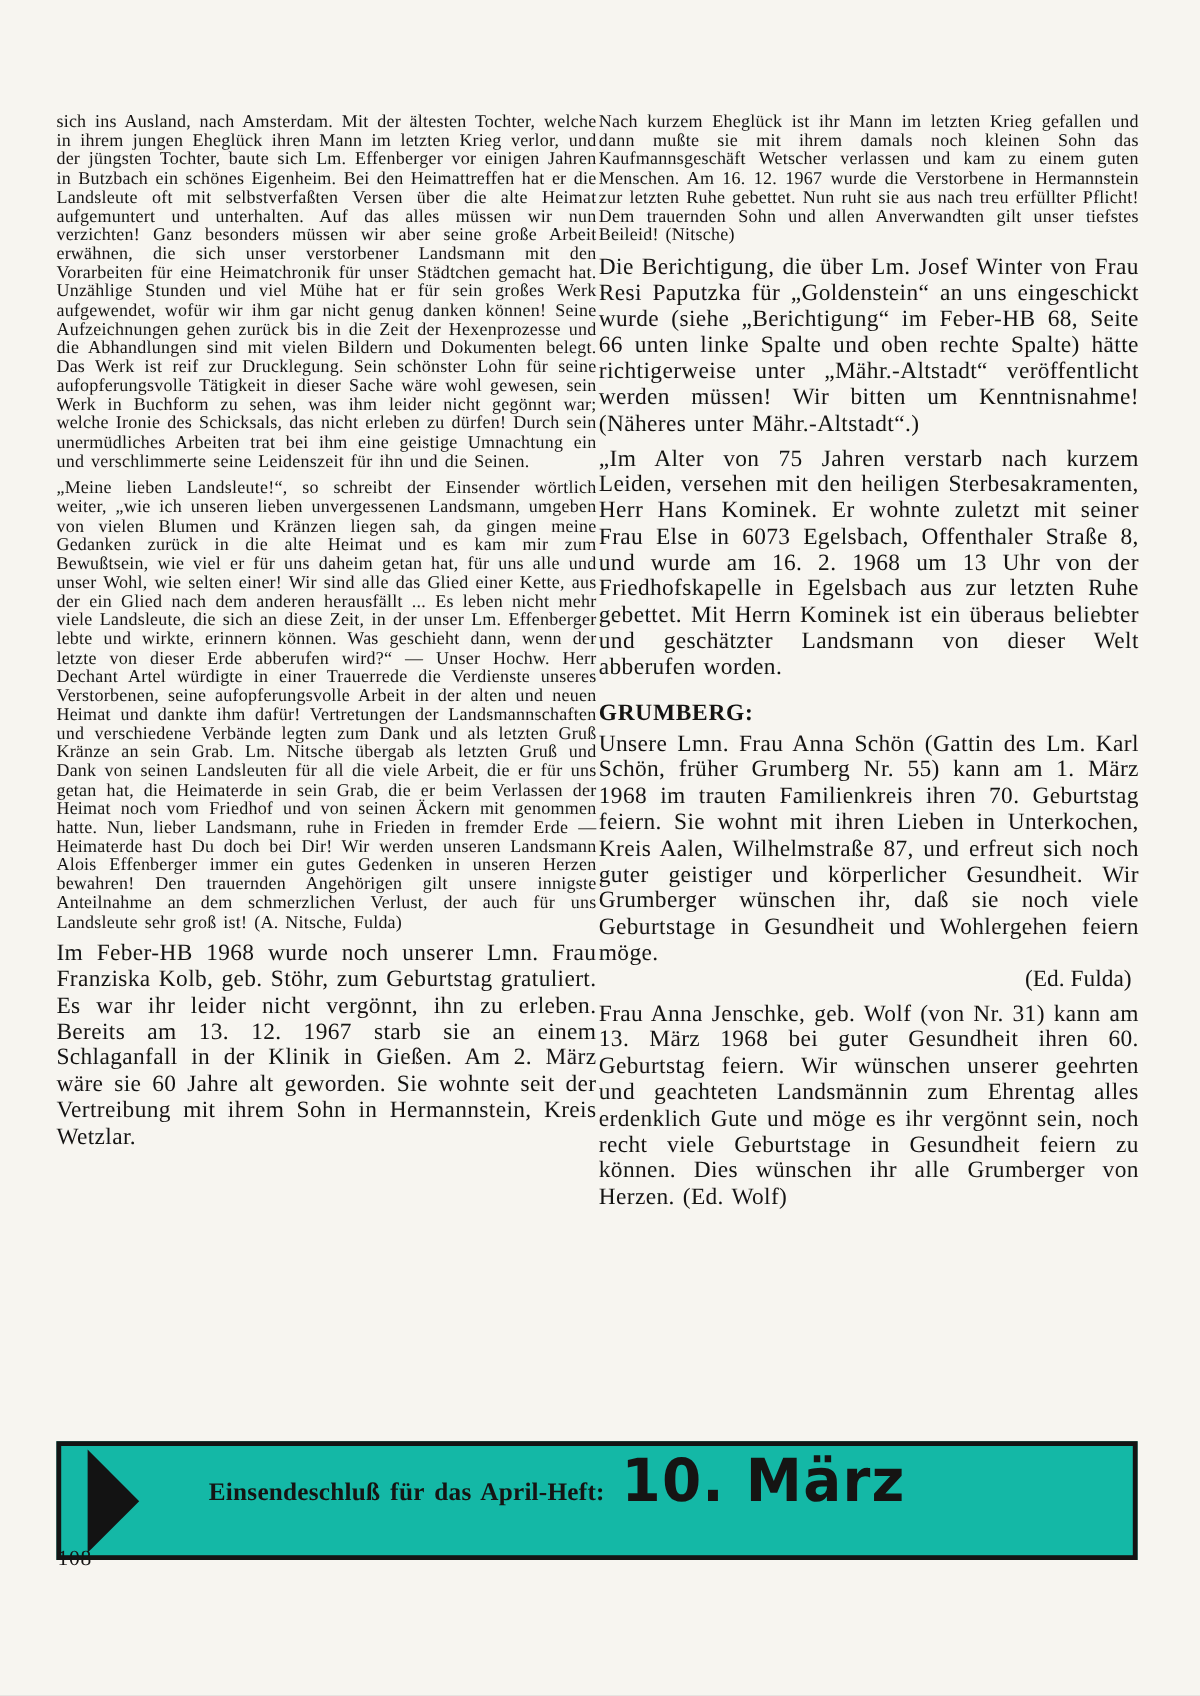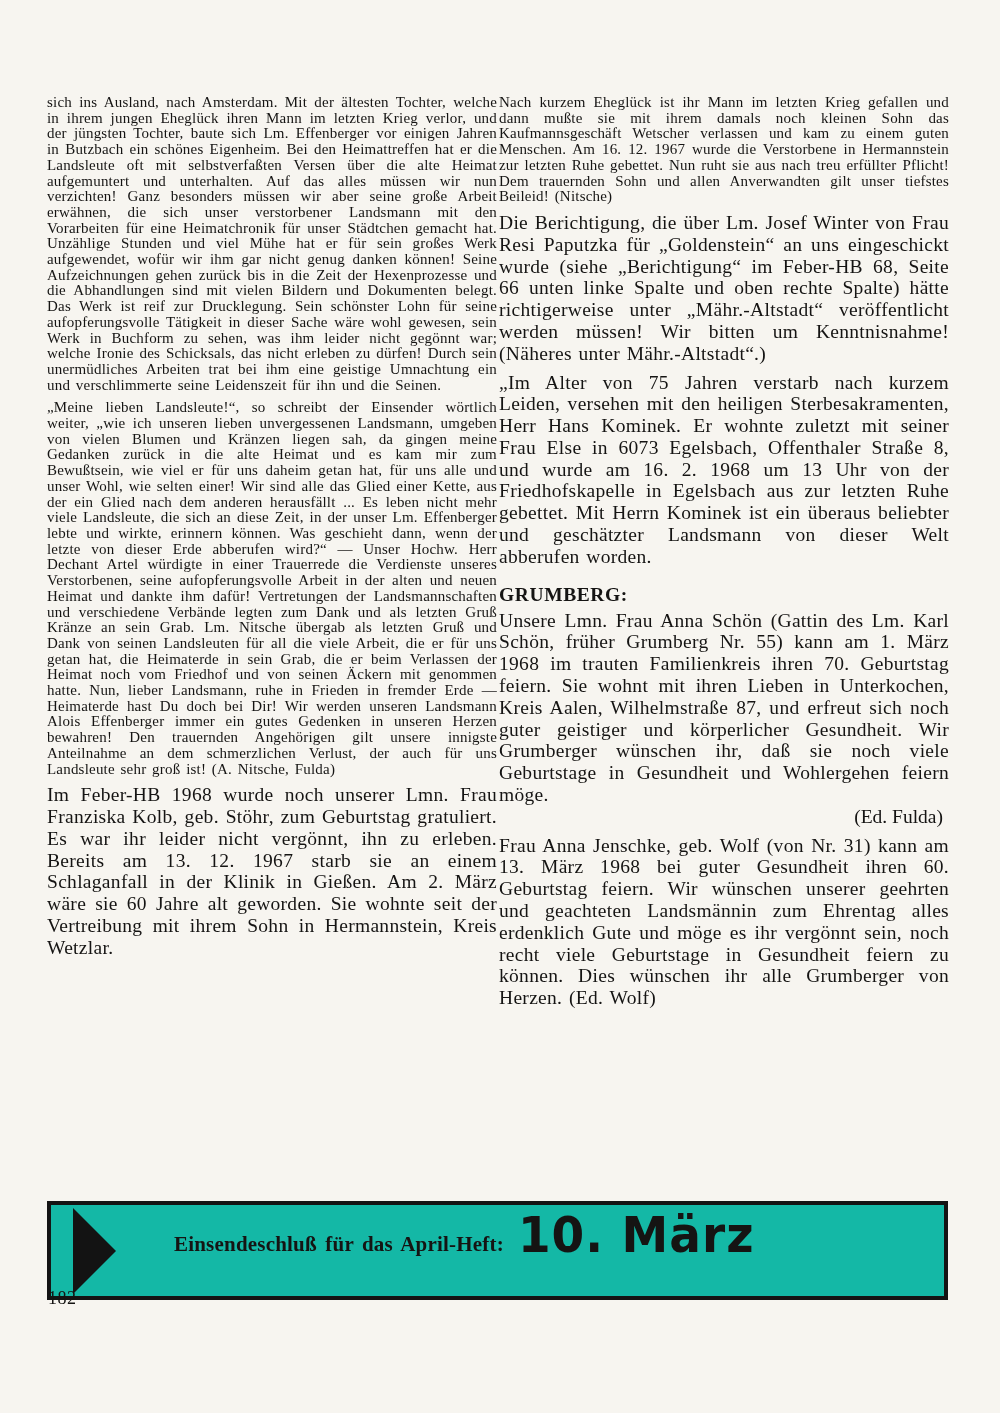--- a/index.html
+++ b/index.html
@@ -140,15 +140,15 @@
   <div class="banner">
     <div class="banner-arrow"></div>
     <div class="banner-text">
       <div class="banner-line1">
         <span class="banner-label">Einsendeschluß für das April-Heft:</span>
         <span class="banner-date">10. März</span>
       </div>
     </div>
   </div>
 
-  <div class="page-number">182</div>
+  <div class="page-number">108</div>
 
 </div>
 
 </body></html>

